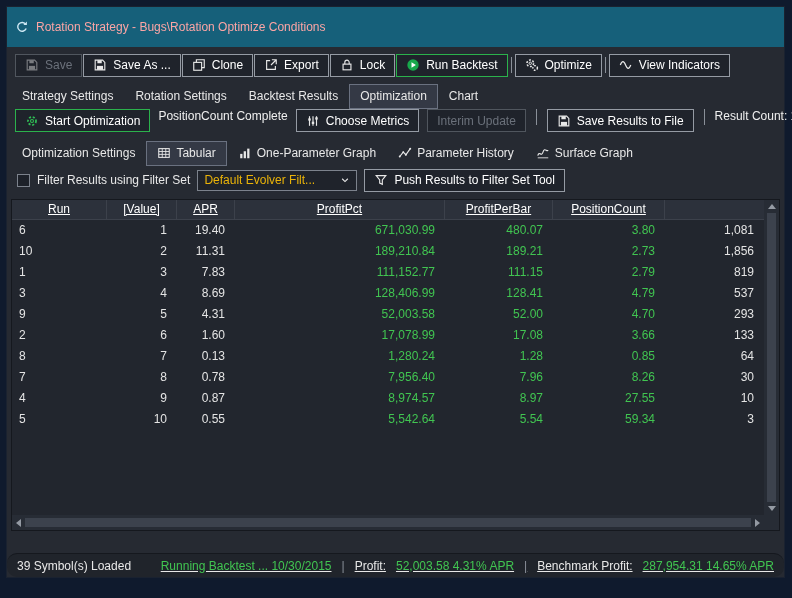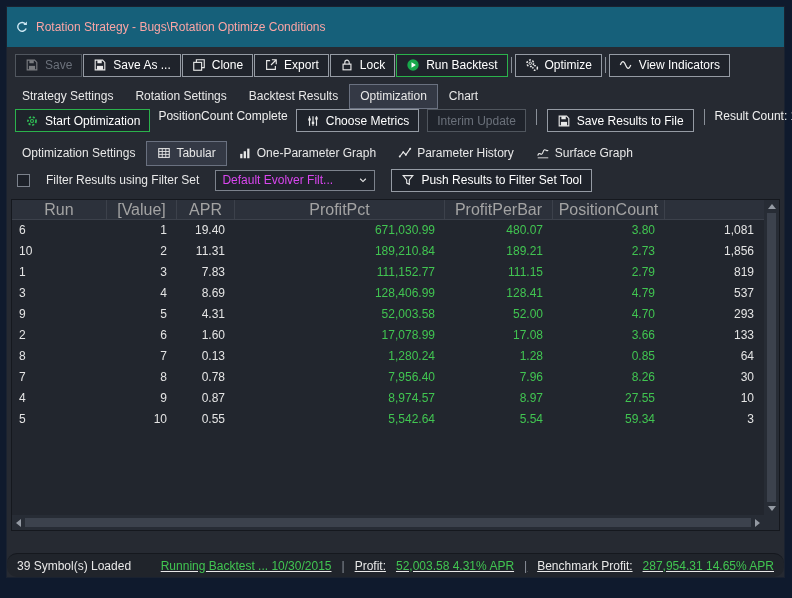--- a/index.html
+++ b/index.html
@@ -33,33 +33,33 @@
   .main-tabs { height: 26px; }
   .sub-tabs { height: 28px; }
   .tab {
     display: inline-flex; align-items: center; gap: 5px;
     padding: 4px 10px 5px; font-size: 12px; color: #e8e8e8; cursor: pointer;
     border: 1px solid transparent;
   }
   .tab.selected { background: #343945; border-color: #6a7180; }
   .optbar { height: 30px; flex: 0 0 auto; display: flex; gap: 8px; padding: 0 8px; }
   .optlabel { font-size: 12px; color: #f0f0f0; white-space: nowrap; }
-  .filterbar { height: 26px; flex: 0 0 auto; display: flex; align-items: center; gap: 16px; padding: 0 10px; }
+  .filterbar { height: 26px; flex: 0 0 auto; display: flex; align-items: center; gap: 7px; padding: 0 10px; }
   .checkbox { width: 13px; height: 13px; background: #1d2129; border: 1px solid #7c828c; cursor: pointer; flex: 0 0 auto; }
   .lbl { font-size: 12px; color: #e8e8e8; }
   .dropdown {
     display: flex; align-items: center; justify-content: space-between; gap: 6px;
     width: 160px; height: 21px; padding: 0 6px; background: #1f232b;
-    border: 1px solid #7c828c; color: #d946ef; font-size: 12px; cursor: pointer; white-space: nowrap; overflow: hidden;
+    border: 1px solid #7c828c; color: #eab308; font-size: 12px; cursor: pointer; white-space: nowrap; overflow: hidden;
   }
   .table-wrap { flex: 1; margin: 6px 4px 22px; position: relative; background: #22262e; border: 1px solid #15181e; }
   .table-main { position: absolute; left: 0; top: 0; right: 15px; bottom: 15px; overflow: hidden; }
   .grid { display: grid; grid-template-columns: 95px 70px 58px 210px 108px 112px 1fr; }
   .thead { height: 20px; background: #2c313b; border-bottom: 1px solid #3c414b; }
-  .th { font-size: 16px; color: #a3a3a3; text-align: center; line-height: 19px; border-right: 1px solid #3c414b; overflow: hidden; cursor: pointer; }
+  .th { font-size: 12px; color: #ffffff; text-align: center; line-height: 19px; border-right: 1px solid #3c414b; overflow: hidden; cursor: pointer; text-decoration: underline; }
   .trow { height: 21px; }
   .cell { font-size: 12px; color: #e4e4e4; line-height: 21px; text-align: right; padding-right: 10px; overflow: hidden; white-space: nowrap; }
   .cell:first-child { text-align: left; padding-left: 7px; padding-right: 0; }
   .cell:nth-child(4), .cell:nth-child(5), .cell:nth-child(6) { color: var(--green, #41c551); }
   .vscroll { position: absolute; top: 0; right: 0; bottom: 15px; width: 15px; background: #272c35;
     display: flex; flex-direction: column; align-items: center; justify-content: space-between; padding: 4px 0; cursor: pointer; }
   .vthumb { flex: 1; width: 9px; margin: 4px 0; background: #3c424d; }
   .hscroll { position: absolute; left: 0; right: 15px; bottom: 0; height: 15px; background: #272c35;
     display: flex; align-items: center; justify-content: space-between; padding: 0 4px; cursor: pointer; }
   .hthumb { flex: 1; height: 9px; margin: 0 4px; background: #3c424d; }

